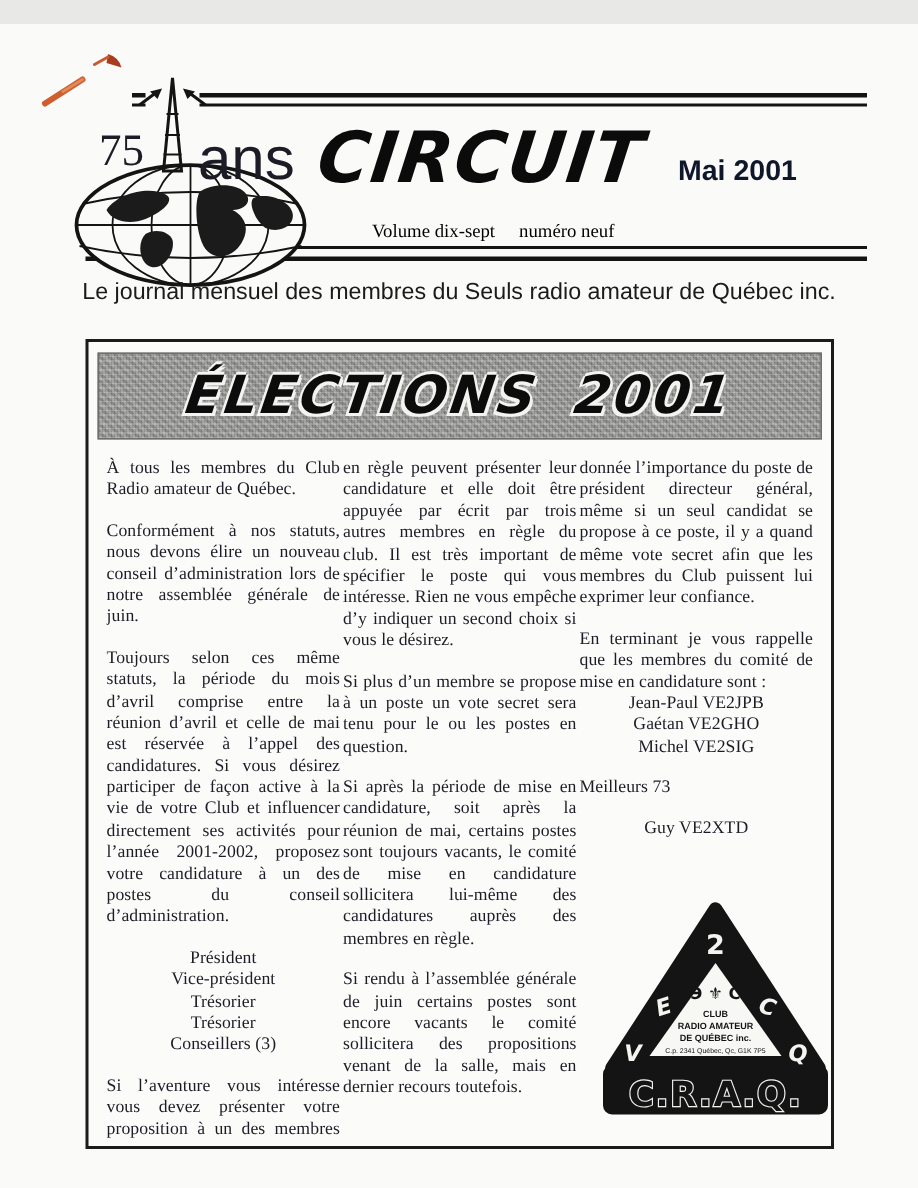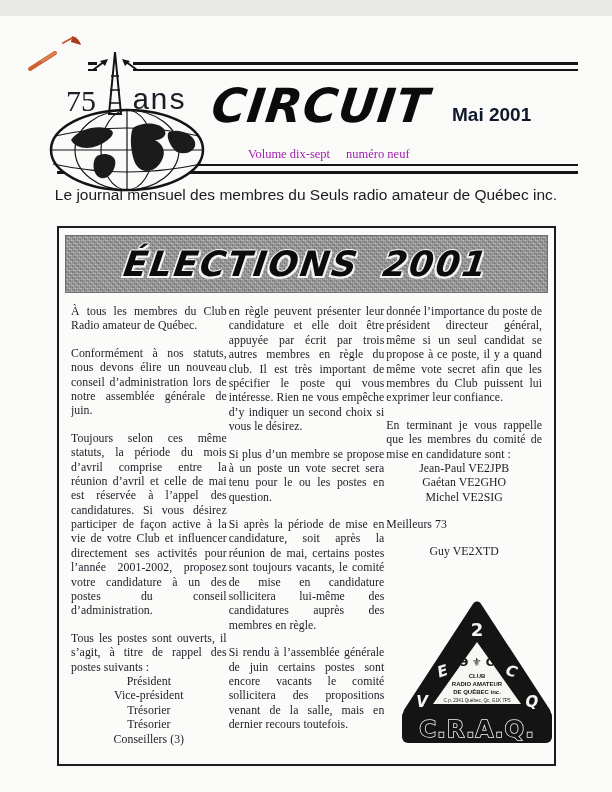--- a/index.html
+++ b/index.html
@@ -10,27 +10,27 @@
   .rule-top{position:absolute;left:88px;top:46px;width:490px;height:4px;
             border-top:3px solid #141414;border-bottom:2px solid #141414;}
   .rule-bottom{position:absolute;left:57px;top:148px;width:521px;height:5px;
             border-top:2px solid #141414;border-bottom:3px solid #141414;}
 
   .pen-mark{position:absolute;left:20px;top:8px;}
 
   .globe{position:absolute;left:45px;top:28px;}
 
   .anniv-num{position:absolute;left:66px;top:68px;font-size:30px;font-family:"Liberation Serif",serif;}
-  .anniv-word{position:absolute;left:132px;top:68px;font-size:30px;font-family:Liberation Mono, monospace;}
+  .anniv-word{position:absolute;left:132px;top:68px;font-size:40px;font-family:Liberation Sans, sans-serif;}
 
   .mast-title{position:absolute;left:212px;top:62px;font-family:"DejaVu Sans",sans-serif;
               font-weight:bold;font-style:italic;font-size:47px;letter-spacing:1px;
               transform:skewX(-7deg);color:#0b0b0b;white-space:nowrap;}
   .vol-line{position:absolute;left:248px;top:131px;display:flex;gap:16px;
-            font-size:12.5px;color:#a21caf;}
+            font-size:12.5px;color:#000000;}
   .mast-date{position:absolute;left:452px;top:88px;font-family:"Liberation Sans",sans-serif;
              font-weight:bold;font-size:19px;color:#0f172a;}
   .tagline{position:absolute;left:0;top:170px;width:612px;text-align:center;
            font-family:"Liberation Sans",sans-serif;font-size:15.5px;font-weight:500;color:#1b1b1b;}
 
   
   .article-box{position:absolute;left:57px;top:210px;width:499px;height:540px;
                border:2px solid #1b1b1b;box-sizing:border-box;background:#fbfbfa;}
   .banner{position:absolute;left:6px;top:7px;right:6px;height:56px;
           display:flex;align-items:center;justify-content:center;
@@ -104,21 +104,20 @@
   <div class="article-box">
     <div class="banner">
       <span class="banner-title">ÉLECTIONS 2001</span>
     </div>
 
     <div class="cols">
       <div class="col">
           <p class="">À tous les membres du Club Radio amateur de Québec.</p>
           <p class="">Conformément à nos statuts, nous devons élire un nouveau conseil d’administration lors de notre assemblée générale de juin.</p>
           <p class="">Toujours selon ces même statuts, la période du mois d’avril comprise entre la réunion d’avril et celle de mai est réservée à l’appel des candidatures. Si vous désirez participer de façon active à la vie de votre Club et influencer directement ses activités pour l’année 2001-2002, proposez votre candidature à un des postes du conseil d’administration.</p>
-          <p class="flush ">Tous les postes sont ouverts, il s’agit, à titre de rappel des postes suivants :</p>
           <p class="tight ">Président</p>
           <p class="tight ">Vice-président</p>
           <p class="tight ">Trésorier</p>
           <p class="tight ">Trésorier</p>
           <p class="tight ">Conseillers (3)</p>
           <p class="gap">Si l’aventure vous intéresse vous devez présenter votre proposition à un des membres du comité de mise en candidature. Seuls les membres</p>
         </div>
       <div class="col">
           <p class="">en règle peuvent présenter leur candidature et elle doit être appuyée par écrit par trois autres membres en règle du club. Il est très important de spécifier le poste qui vous intéresse. Rien ne vous empêche d’y indiquer un second choix si vous le désirez.</p>
           <p class="">Si plus d’un membre se propose à un poste un vote secret sera tenu pour le ou les postes en question.</p>

